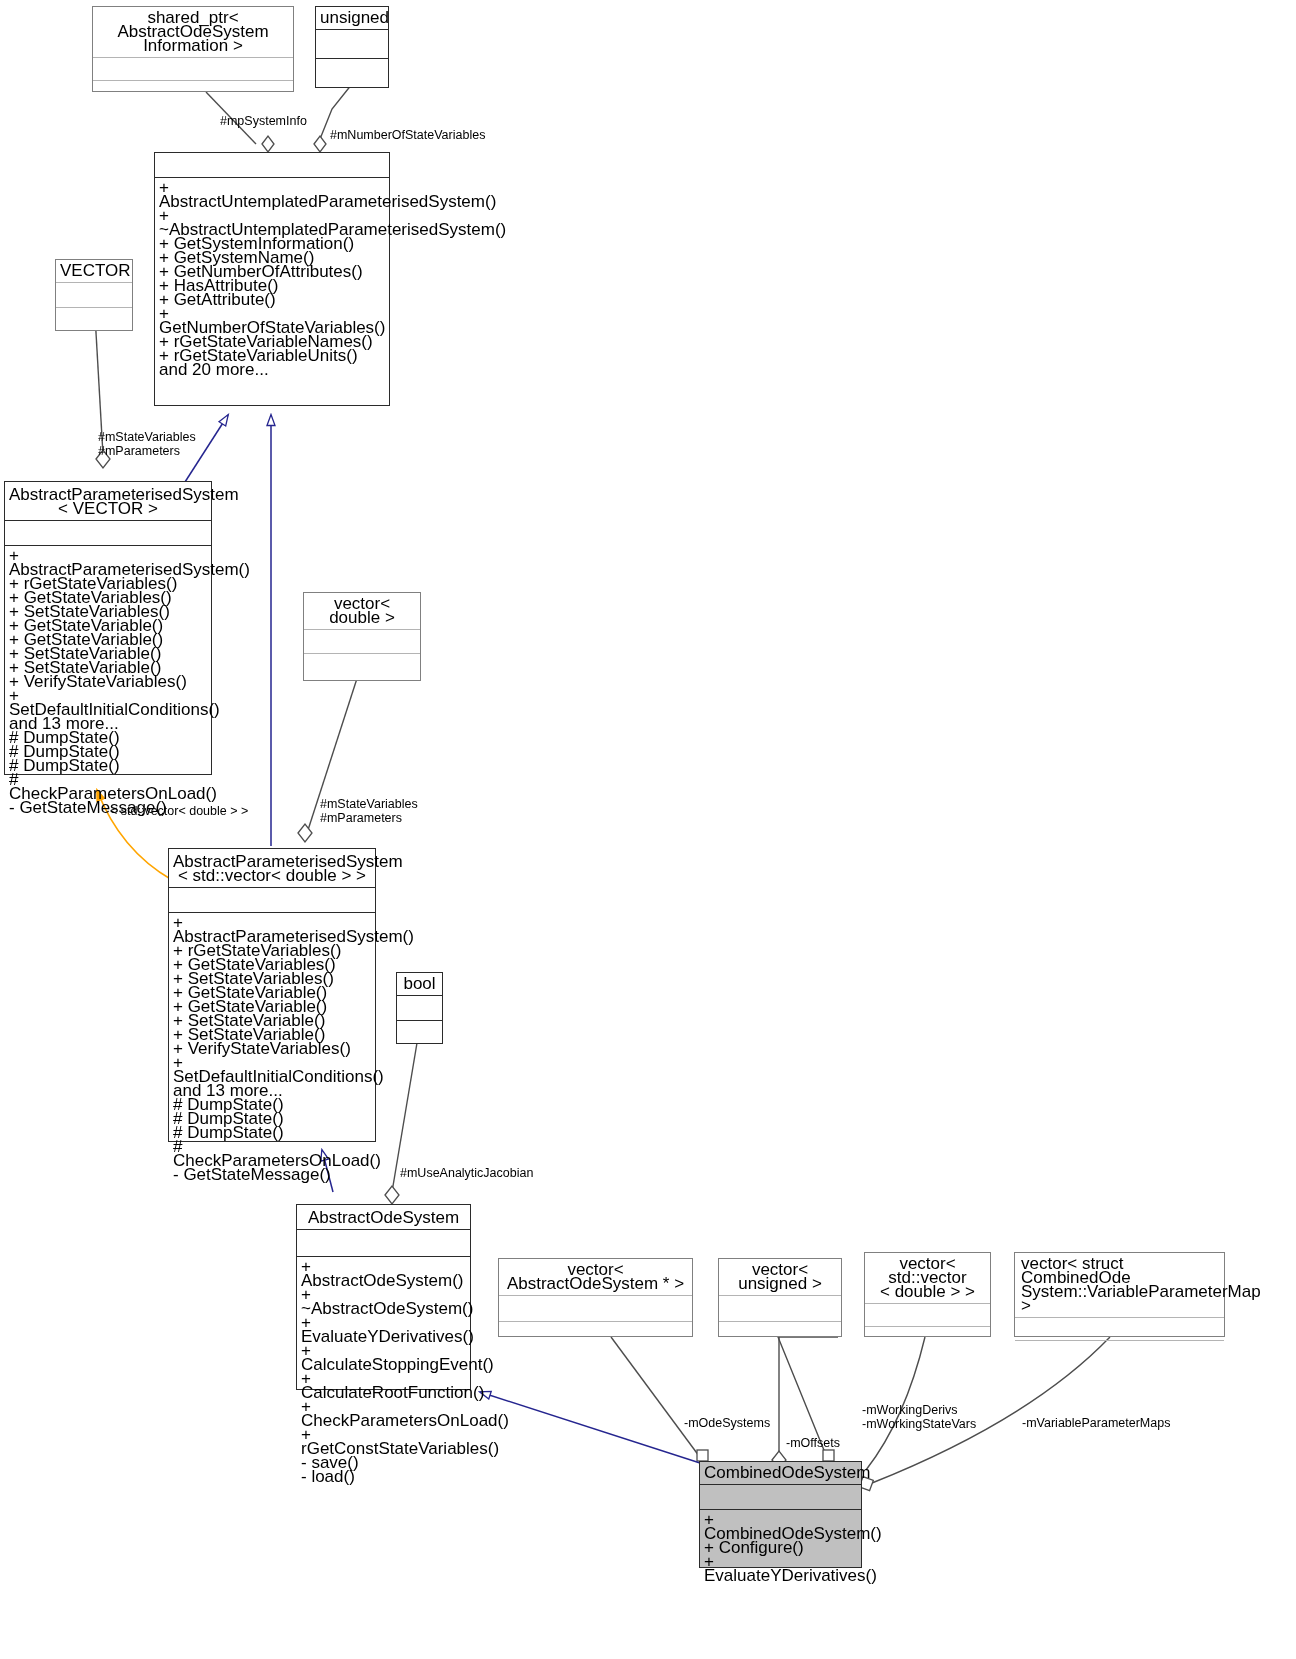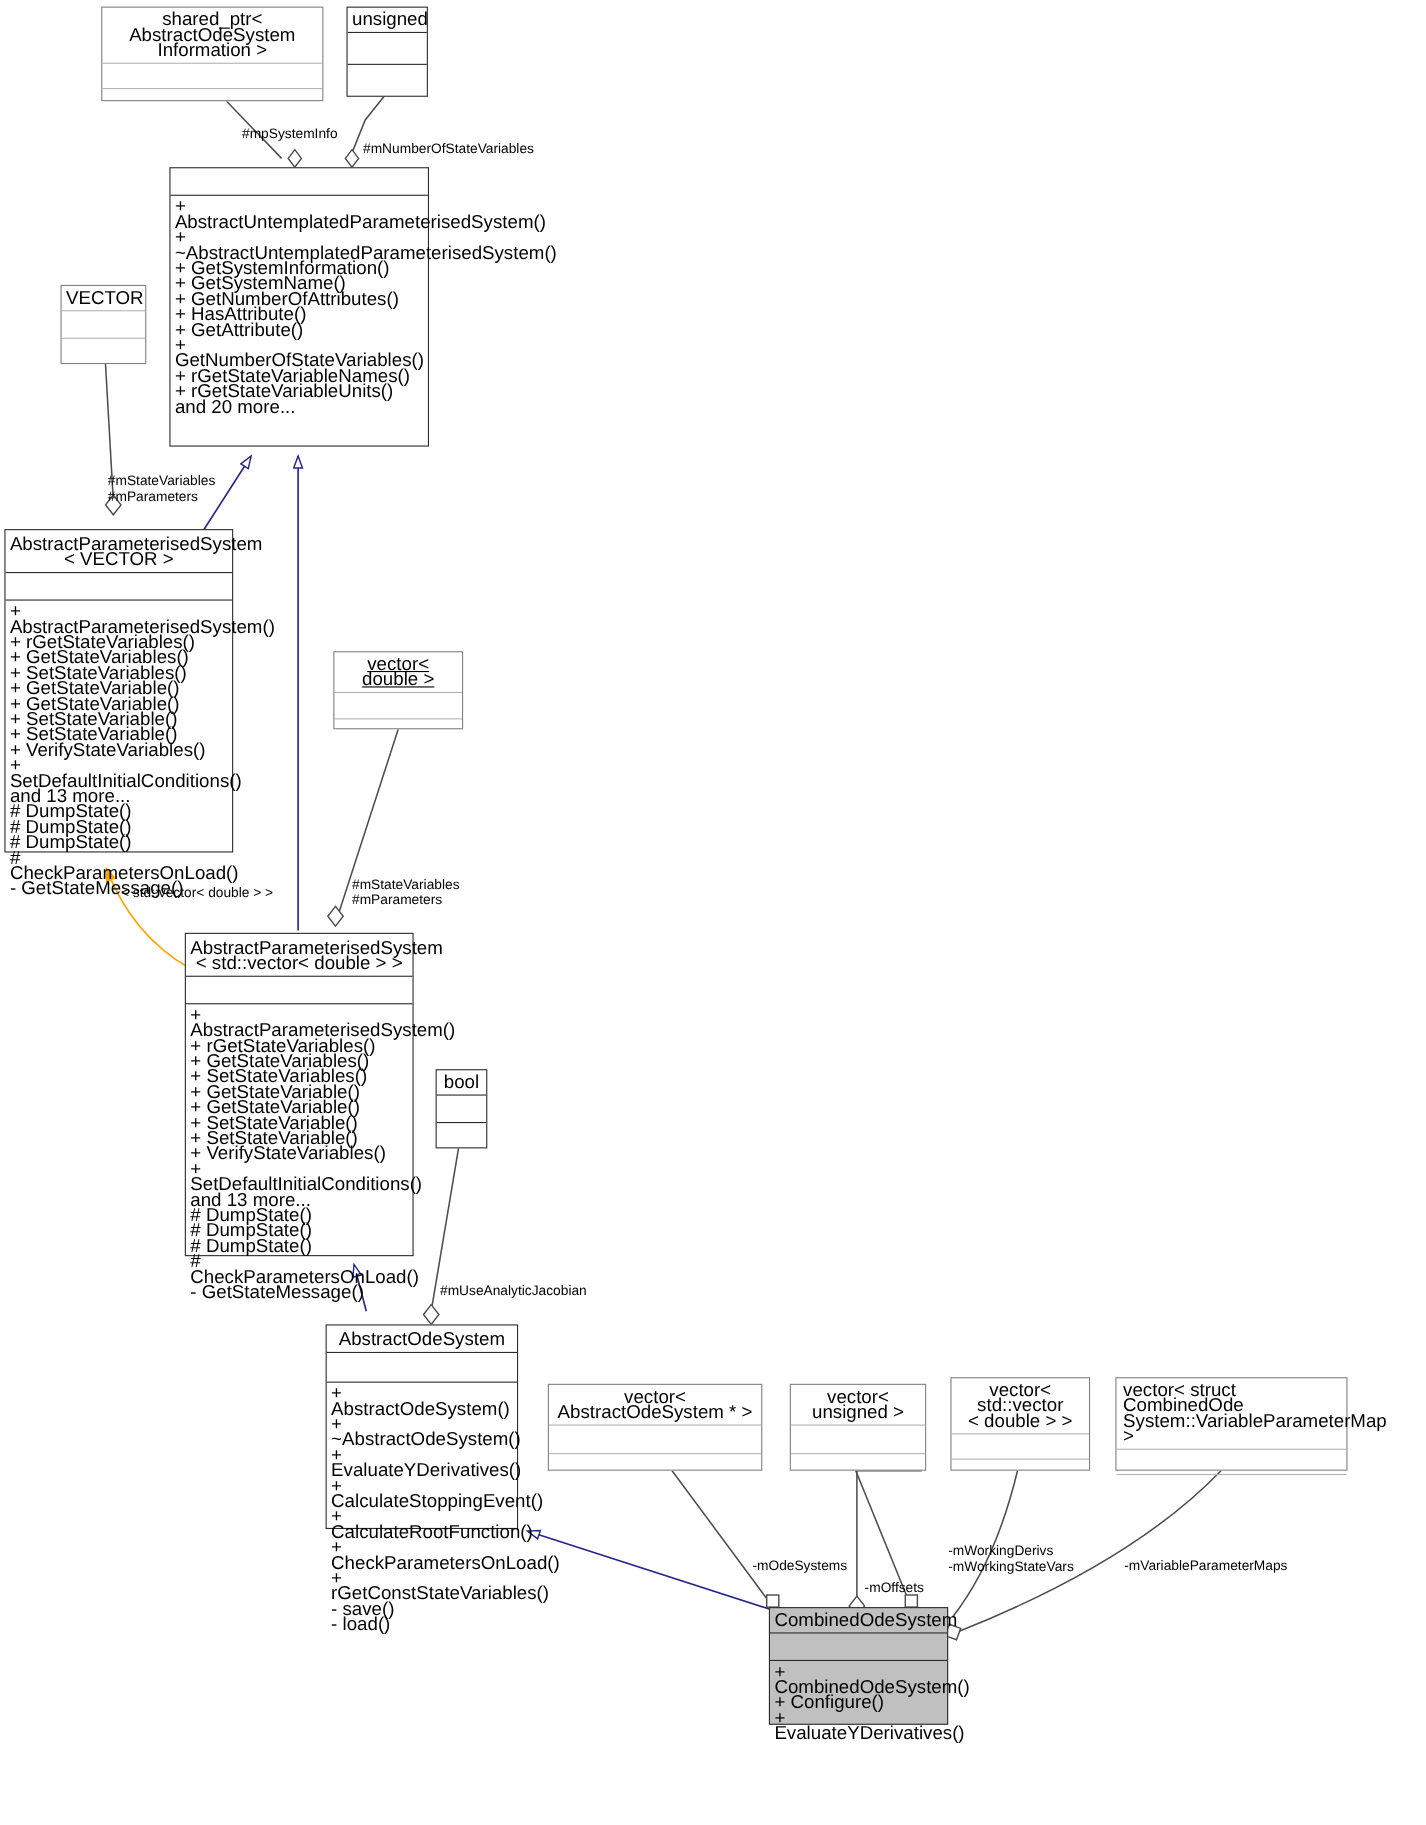--- a/index.html
+++ b/index.html
@@ -198,21 +198,21 @@
       <div class="op">+ SetDefaultInitialConditions()</div>
       <div class="op">and 13 more...</div>
       <div class="op"># DumpState()</div>
       <div class="op"># DumpState()</div>
       <div class="op"># DumpState()</div>
       <div class="op"># CheckParametersOnLoad()</div>
       <div class="op">- GetStateMessage()</div>
     </div>
   </div>
 
-  <div class="uml" style="left:303px; top:592px; width:118px; height:71px;text-decoration:underline;">
+  <div class="uml" style="left:303px; top:592px; width:118px; height:89px;">
     <div class="title">vector&lt; double &gt;</div>
     <div class="attrs" style="min-height:17px;"></div>
     <div class="ops" style="min-height:17px;"></div>
   </div>
 
   <div class="elabel" style="left:110px; top:804px; width:200px; text-align:left;">&lt; std::vector&lt; double &gt; &gt;</div>
 
   <div class="elabel" style="left:320px; top:797px; width:160px; text-align:left;">#mStateVariables
 #mParameters</div>
 

